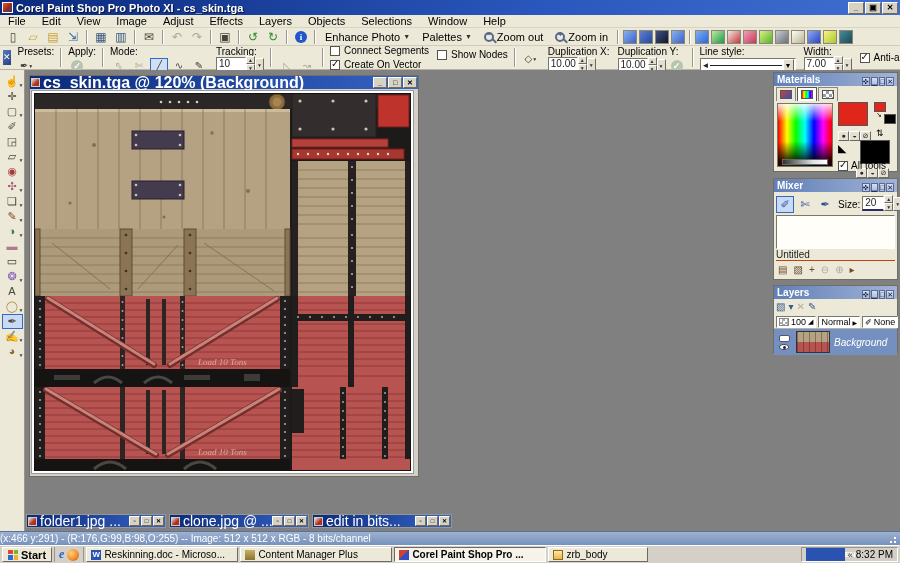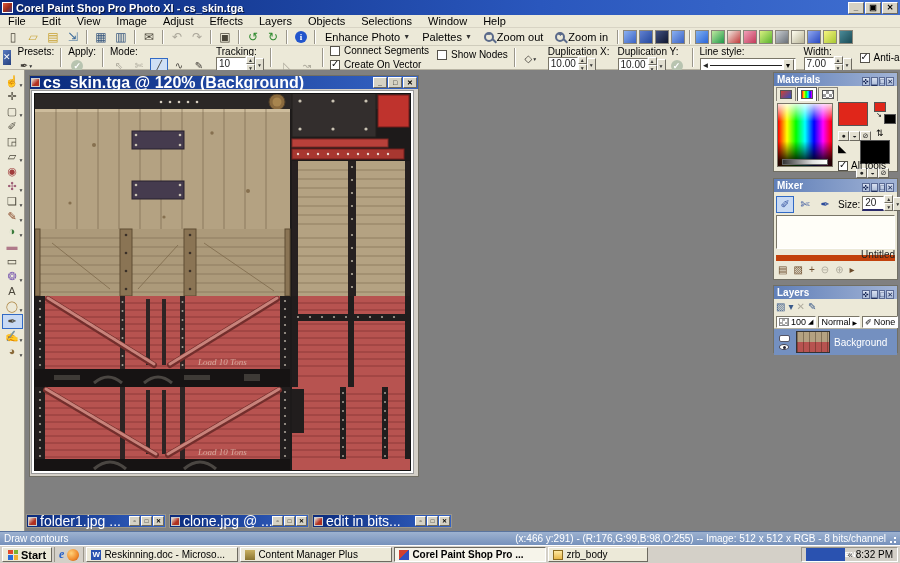--- a/index.html
+++ b/index.html
@@ -111,34 +111,34 @@
   .swatch { position:absolute; border:1px solid #555; }
   .mini-style { width:11px; height:10px; font-size:7px; line-height:8px; text-align:center; border:1px solid; border-color:#fff #6d6a60 #6d6a60 #fff; background:#e4e1d2; color:#222; display:inline-block; }
   .alltools { position:absolute; left:2px; bottom:0px; display:flex; gap:3px; align-items:center; font-size:10px; }
 
   
   .mix-body { padding:2px; }
   .mix-tools { display:flex; align-items:center; gap:2px; height:20px; }
   .mix-btn { width:18px; height:17px; display:flex; align-items:center; justify-content:center; font-size:11px; color:#2a4a9a; }
   .mix-btn.selected { background:#c8daf4; border:1px solid #316ac5; }
   .mix-area { height:34px; border:1px solid; border-color:#7a7668 #fff #fff #7a7668; background:#fffef8; margin-top:1px; }
-  .mix-name { height:12px; text-align:right; font-size:10px; color:#222; border-bottom:6px solid #c2410c; }
+  .mix-name { height:12px; text-align:left; font-size:10px; color:#222; border-bottom:1px solid #c2410c; }
   .mix-bottom { display:flex; align-items:center; gap:6px; height:17px; padding:1px 2px; }
   .mix-bic { font-size:10px; color:#6a4a2a; }
   .mix-bic.disabled { color:#b0ac9e; }
 
   
   .lay-toolbar { display:flex; align-items:center; gap:3px; height:15px; padding:1px 2px; }
   .lay-tic { font-size:10px; color:#3a5a8a; }
   .lay-tic.disabled { color:#b0ac9e; }
   .lay-props { display:flex; align-items:flex-end; gap:2px; height:14px; padding:0 2px; font-size:9px; }
   .prop-box { display:flex; align-items:center; gap:2px; border:1px solid; border-color:#7a7668 #fff #fff #7a7668; background:#fff; height:12px; padding:0 2px; }
   .chk-ic { width:10px; height:8px; background:#fff conic-gradient(#aaa 0 25%,#fff 0 50%,#aaa 0 75%,#fff 0) 0 0/5px 5px; border:1px solid #888; }
   .lay-list { background:#f4f2e8; border-top:1px solid #b8b4a4; }
-  .layer-row { display:flex; align-items:center; height:26px; background:#7490c0; padding:1px 2px; }
+  .layer-row { display:flex; align-items:center; height:26px; background:#7490c0; padding:1px 2px;font-style:italic; }
   .eye-col { width:16px; display:flex; flex-direction:column; align-items:center; gap:2px; }
   .bubble { width:11px; height:7px; background:#fff; border:1px solid #556; border-radius:2px; }
   .icon-eye { width:10px; height:6px; background:#fff; border:1px solid #445; border-radius:50%; position:relative; }
   .icon-eye::after { content:""; position:absolute; left:3px; top:1px; width:3px; height:3px; background:#223; border-radius:50%; }
   .layer-thumb { width:34px; height:22px; border:1px solid #333; margin:0 4px; background:
      repeating-linear-gradient(90deg, rgba(40,25,10,.35) 0 1px, transparent 1px 6px),
      linear-gradient(#b4a282 0 52%, #b75350 52% 100%); }
   .layer-name { color:#fff; font-size:10px; }
 
   
@@ -1035,21 +1035,20 @@
             <span class="layer-thumb"></span>
             <span class="layer-name">Background</span>
           </div>
         </div>
       </div>
 
     </div>
   </div>
 
   <div class="statusbar">
-    <span class="status-left">Draw contours</span>
     <span class="status-right">(x:466 y:291) - (R:176,G:99,B:98,O:255) -- Image:  512 x 512 x RGB - 8 bits/channel</span>
     <span class="grip"></span>
   </div>
 
   <div class="taskbar">
     <span class="start-btn bevel-out">
       <span class="flag">
         <i style="background:#e04a2a"></i>
           <i style="background:#7ab32e"></i>
           <i style="background:#2a6cd8"></i>

